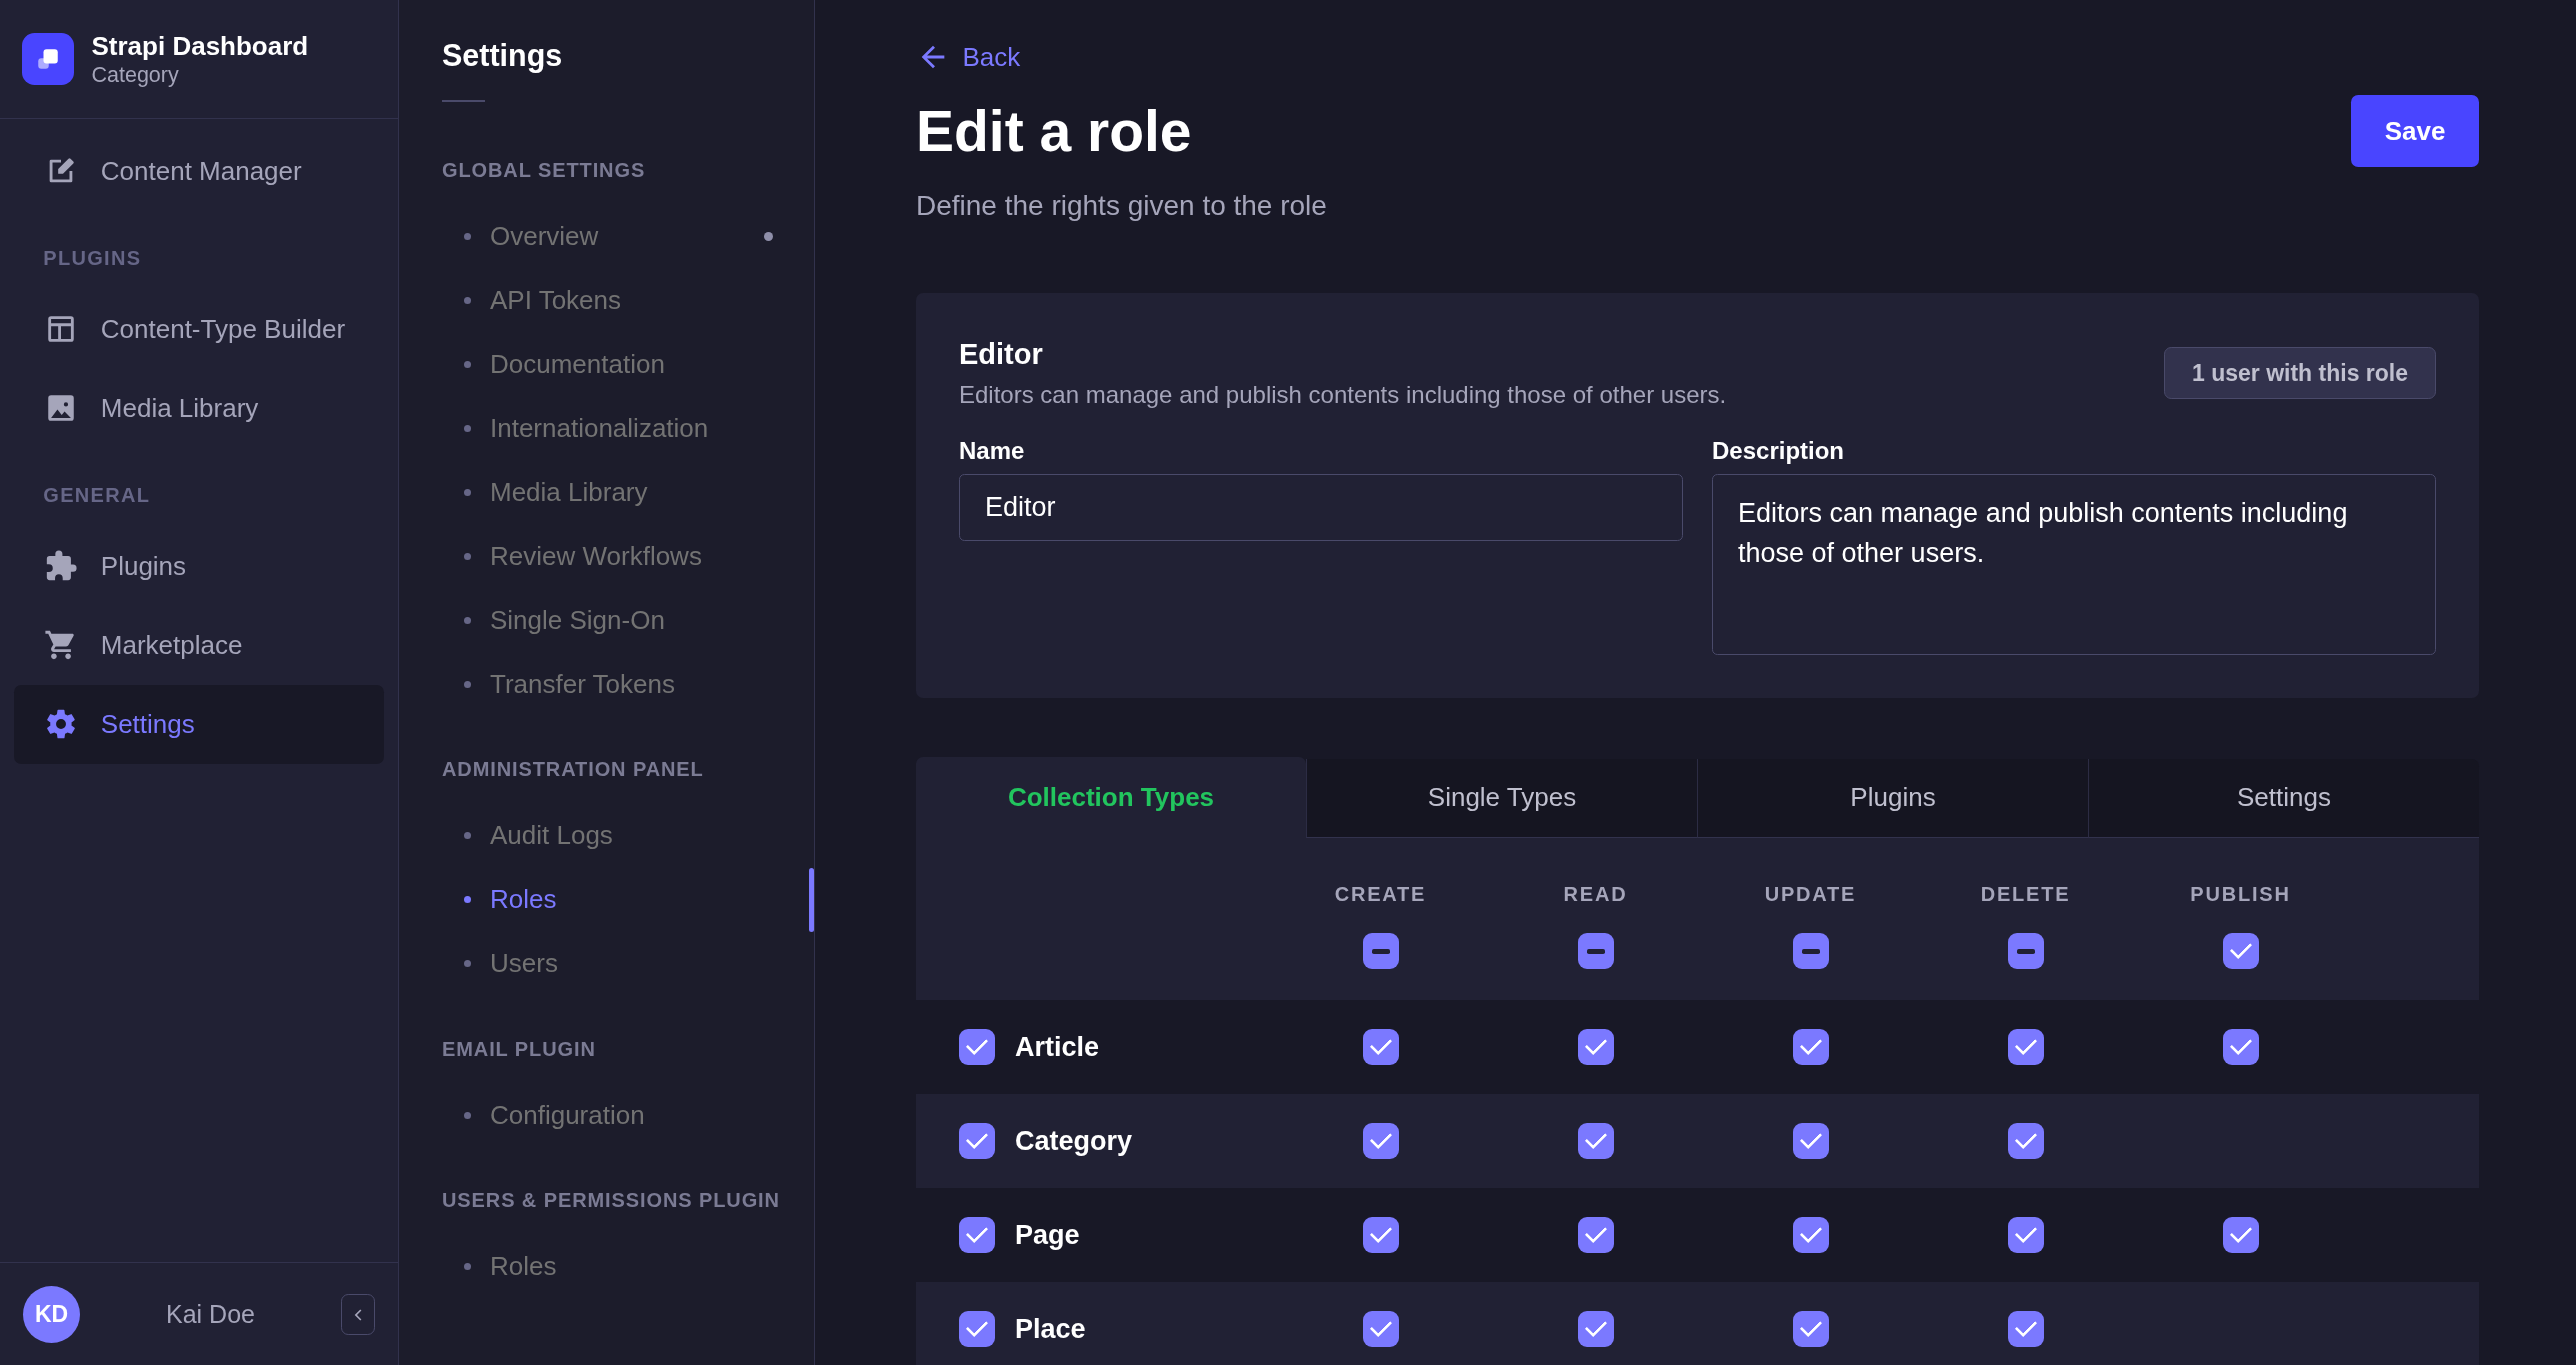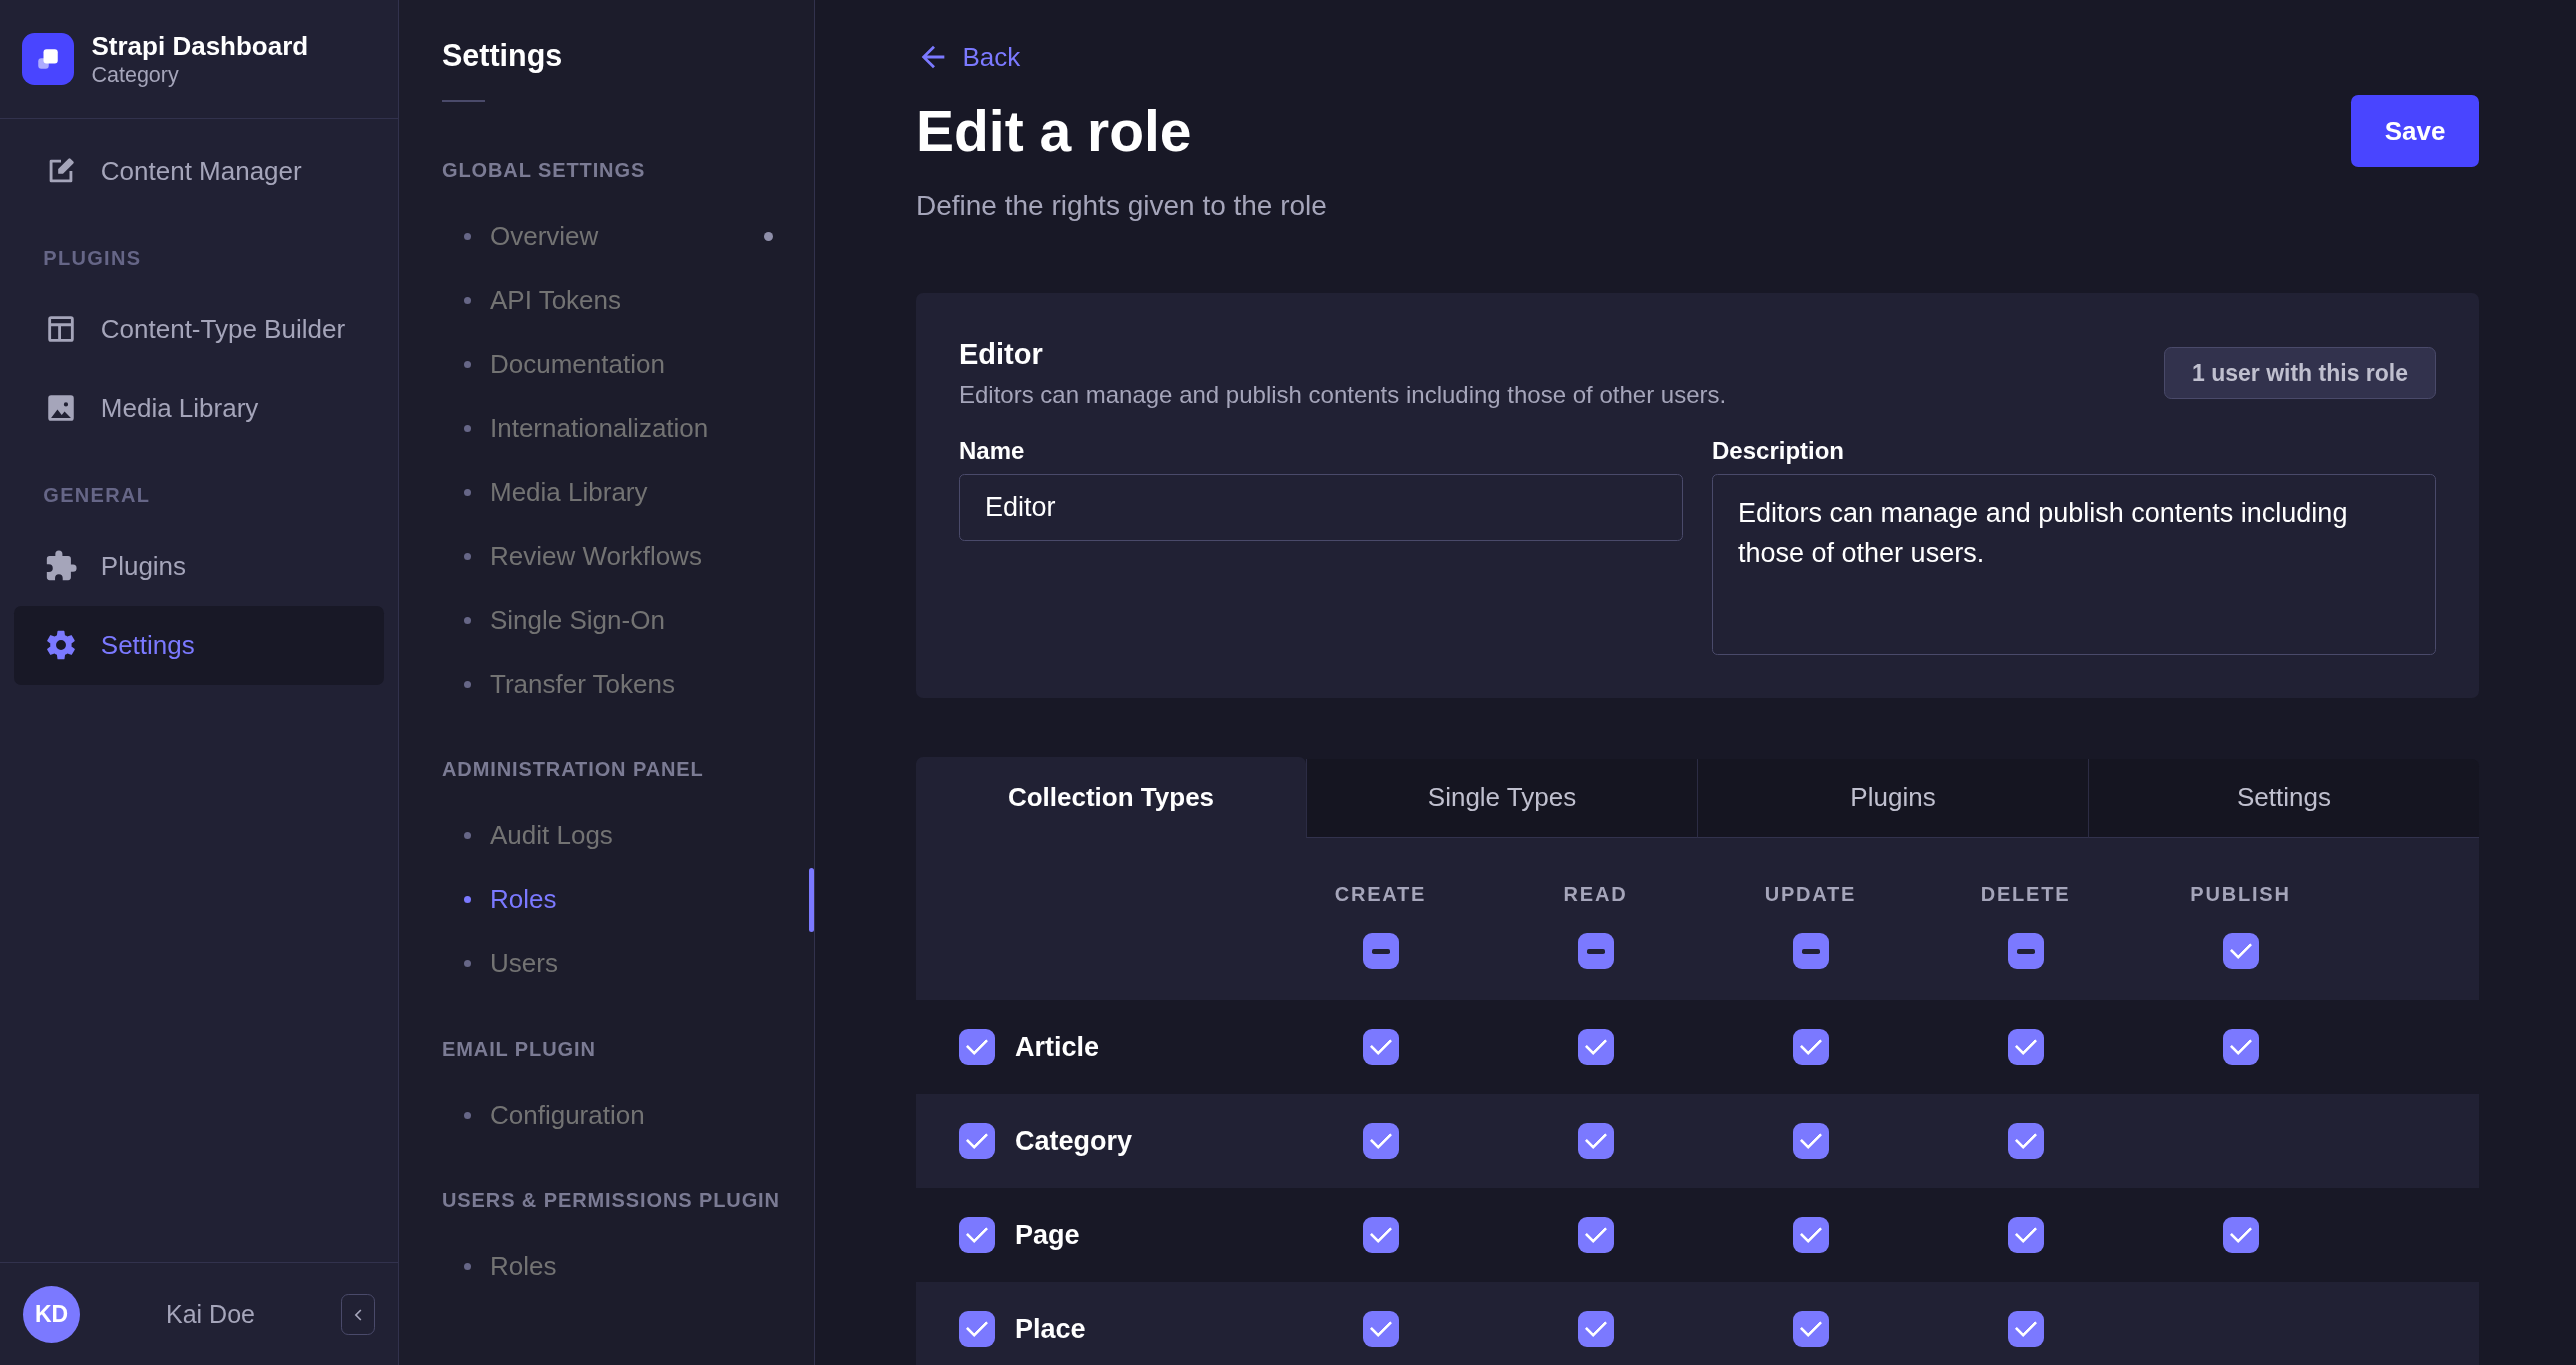--- a/index.html
+++ b/index.html
@@ -160,21 +160,21 @@
     flex: 1; height: 79px; margin-top: 1.8px;
     background: #151521; border-bottom: 1.8px solid #32324d;
     display: flex; align-items: center; justify-content: center;
     font-size: 26px; color: #c0c0cf; cursor: pointer;
   }
   .tab + .tab { border-left: 0.9px solid #2c2c44; }
   .tab:last-child { border-top-right-radius: 7.2px; }
   .tab.active {
     height: 81px; margin-top: 0; background: #212134;
     border-bottom: none; border-radius: 7.2px 7.2px 0 0;
-    color: #ffffff; font-weight: 600;
+    color: #22c55e; font-weight: 600;
   }
 
   .panel-head { background: #212134; height: 162px; display: flex; padding-left: 357px; }
   .head-col {
     width: 215px; display: flex; flex-direction: column; align-items: center;
     padding-top: 45px;
   }
   .head-col-label {
     font-size: 20px; font-weight: bold; letter-spacing: 1.8px;
     color: #a5a5ba; line-height: 23px;
@@ -255,20 +255,28 @@
       </div>
 
       <div class="nav-section-label">GENERAL</div>
       <div class="nav-item">
         <span class="nicon">
           <svg viewBox="0 0 24 24">
               <path d="M20.5 11H19V7a2 2 0 0 0-2-2h-4V3.5a2.5 2.5 0 0 0-5 0V5H4a2 2 0 0 0-2 2v3.8h1.5a2.7 2.7 0 0 1 0 5.4H2V20a2 2 0 0 0 2 2h3.8v-1.5a2.7 2.7 0 0 1 5.4 0V22H17a2 2 0 0 0 2-2v-4h1.5a2.5 2.5 0 0 0 0-5z"></path>
             </svg>
         </span>
         <span class="nlabel">Plugins</span>
+      </div>
+      <div class="nav-item">
+        <span class="nicon">
+          <svg viewBox="0 0 24 24">
+              <path d="M7 18c-1.1 0-2 .9-2 2s.9 2 2 2 2-.9 2-2-.9-2-2-2zM1 2v2h2l3.6 7.6-1.4 2.4c-.2.3-.2.7-.2 1 0 1.1.9 2 2 2h12v-2H7.4c-.1 0-.2-.1-.2-.2l.1-.2.9-1.6h7.4c.8 0 1.4-.4 1.7-1l3.6-6.5c.1-.2.1-.3.1-.5 0-.6-.4-1-1-1H5.2l-1-2H1zm16 16c-1.1 0-2 .9-2 2s.9 2 2 2 2-.9 2-2-.9-2-2-2z"></path>
+            </svg>
+        </span>
+        <span class="nlabel">Marketplace</span>
       </div>
       <div class="nav-item active">
         <span class="nicon">
           <svg viewBox="0 0 24 24">
               <path d="M19.4 13c.04-.32.1-.65.1-1s-.06-.68-.1-1l2.1-1.65a.5.5 0 0 0 .12-.64l-2-3.46a.5.5 0 0 0-.61-.22l-2.49 1a7.3 7.3 0 0 0-1.73-1l-.38-2.65A.5.5 0 0 0 14 2h-4a.5.5 0 0 0-.5.42l-.38 2.65c-.63.26-1.2.6-1.73 1l-2.49-1a.5.5 0 0 0-.61.22l-2 3.46a.5.5 0 0 0 .12.64L4.5 11c-.04.32-.1.65-.1 1s.06.68.1 1l-2.1 1.65a.5.5 0 0 0-.12.64l2 3.46c.14.24.42.34.61.22l2.49-1c.53.4 1.1.74 1.73 1l.38 2.65a.5.5 0 0 0 .5.42h4a.5.5 0 0 0 .5-.42l.38-2.65c.63-.26 1.2-.6 1.73-1l2.49 1c.25.1.47 0 .61-.22l2-3.46a.5.5 0 0 0-.12-.64L19.4 13zM12 15.5A3.5 3.5 0 1 1 15.5 12 3.5 3.5 0 0 1 12 15.5z"></path>
             </svg>
         </span>
         <span class="nlabel">Settings</span>
       </div>
     </nav>

